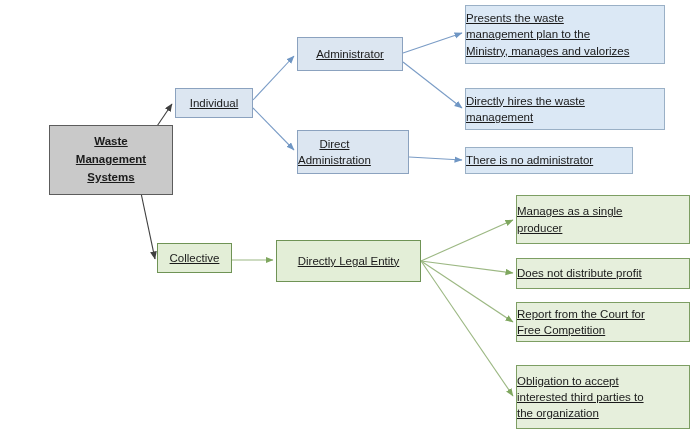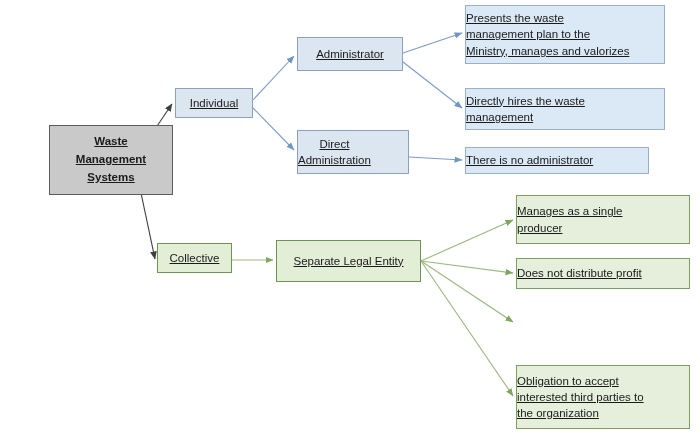--- a/index.html
+++ b/index.html
@@ -107,34 +107,36 @@
 
   <div class="node node-blue center" style="left:175px;top:88px;width:78px;height:30px;">Individual</div>
 
   <div class="node node-green center" style="left:157px;top:243px;width:75px;height:30px;">Collective</div>
 
   <div class="node node-blue center" style="left:297px;top:37px;width:106px;height:34px;">Administrator</div>
 
   <div class="node node-blue" style="left:297px;top:130px;width:112px;height:44px;">Direct
 Administration</div>
 
-  <div class="node node-green center" style="left:276px;top:240px;width:145px;height:42px;">Separate Legal Entity</div>
+  <div class="node node-green center" style="left:276px;top:240px;width:145px;height:42px;">Directly Legal Entity</div>
 
   <div class="node node-blue-light" style="left:465px;top:5px;width:200px;height:59px;">Presents the waste
 management plan to the
 Ministry, manages and valorizes</div>
 
   <div class="node node-blue-light" style="left:465px;top:88px;width:200px;height:42px;">Directly hires the waste
 management</div>
 
-  <div class="node node-blue-light" style="left:465px;top:147px;width:184px;height:27px;">There is no administrator</div>
+  <div class="node node-blue-light" style="left:465px;top:147px;width:168px;height:27px;">There is no administrator</div>
 
   <div class="node node-green-soft" style="left:516px;top:195px;width:174px;height:49px;">Manages as a single
 producer</div>
 
   <div class="node node-green-soft" style="left:516px;top:258px;width:174px;height:31px;">Does not distribute profit</div>
 
+  <div class="node node-green-soft" style="left:516px;top:302px;width:174px;height:40px;">Report from the Court for
+Free Competition</div>
 
   <div class="node node-green-soft" style="left:516px;top:365px;width:174px;height:64px;">Obligation to accept
 interested third parties to
 the organization</div>
 
 </div>
 
 </body></html>

